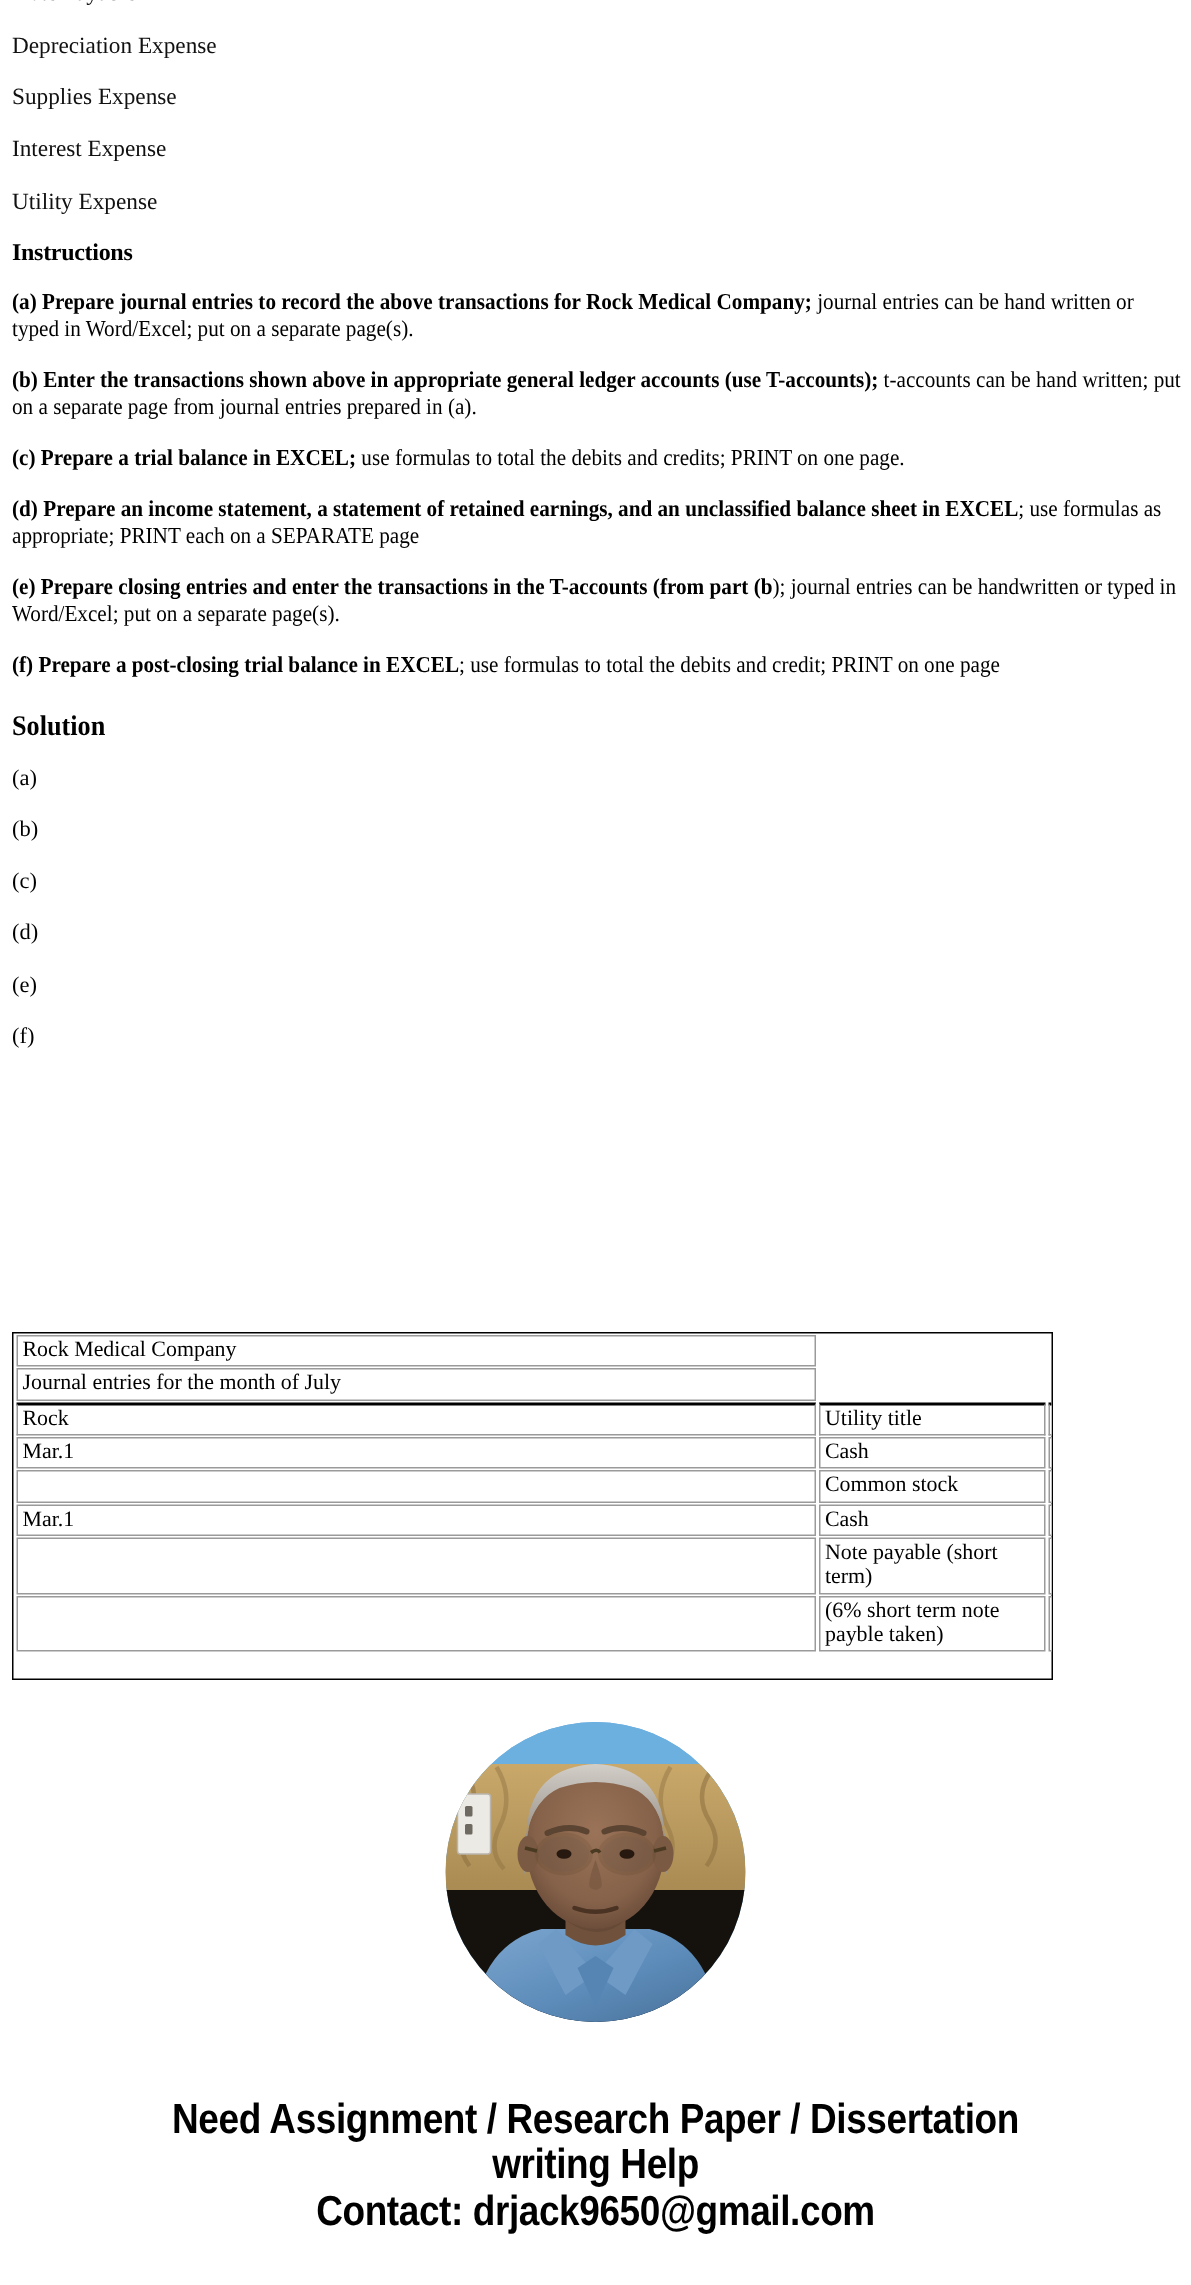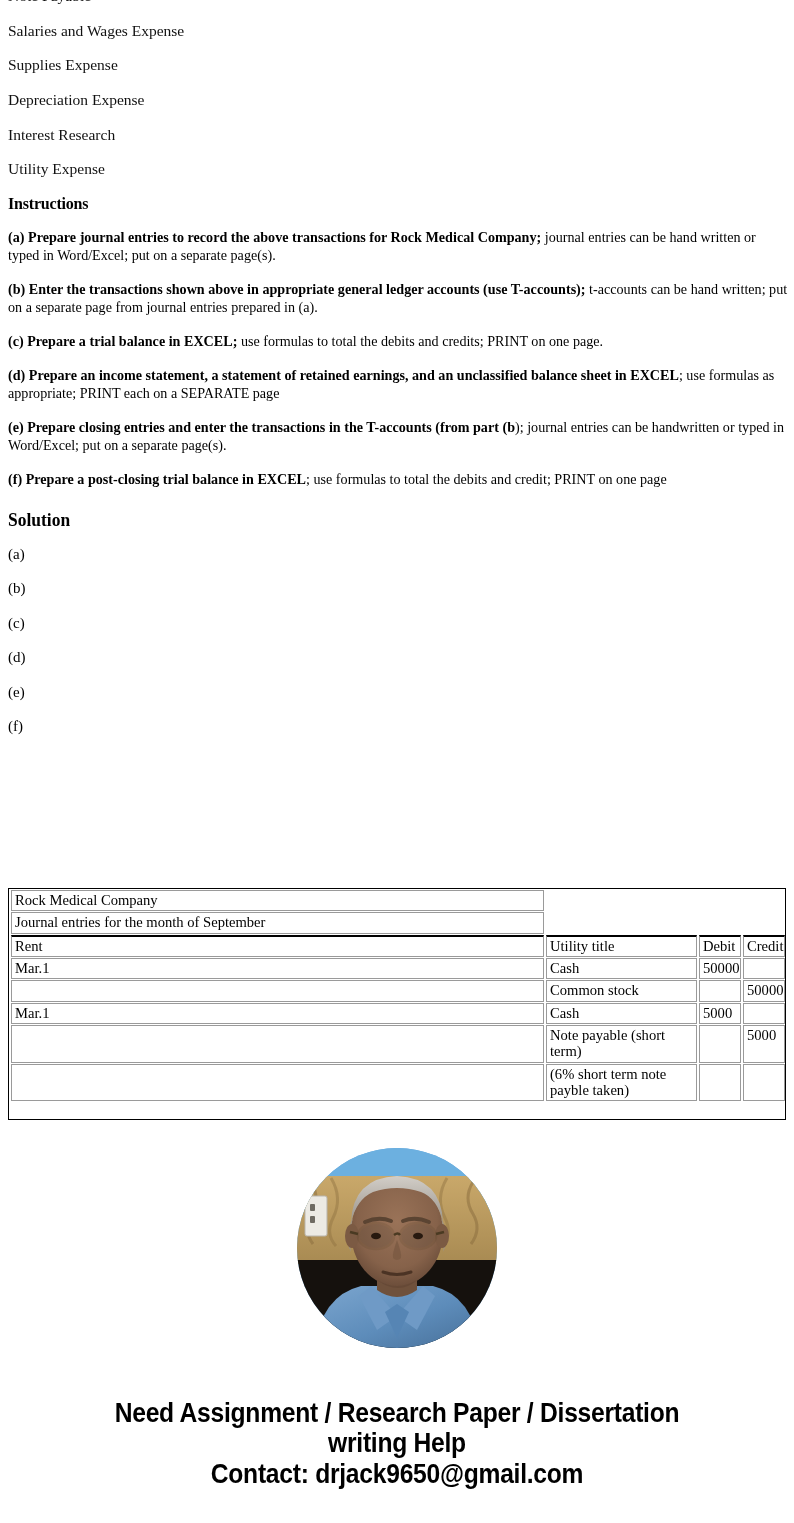--- a/index.html
+++ b/index.html
@@ -78,21 +78,21 @@
     font-size: 15px;
     line-height: 1;
     margin: 0 0 19.5px 8px;
   }
 
   
   .table-wrap {
     position: absolute;
     left: 8px;
     top: 888px;
-    width: 778px;
+    width: 694px;
     height: 232px;
     overflow: hidden;
     border: 1px solid #000;
     box-sizing: border-box;
     background: #fff;
   }
   table.journal {
     border-collapse: separate;
     border-spacing: 2px 1px;
     width: 774px;
@@ -166,24 +166,23 @@
     margin-top: 1px;
   }
 </style>
 </head>
 <body>
 
 <div class="doc">
 
   <ul class="account-list">
     <li class="account-item">Note Payable</li>
-    <li class="account-item">Salaries and Wages Expense</li>
+    <li class="account-item">Depreciation Expense</li>
     <li class="account-item">Supplies Expense</li>
-    <li class="account-item">Depreciation Expense</li>
-    <li class="account-item">Interest Research</li>
+    <li class="account-item">Interest Expense</li>
     <li class="account-item">Utility Expense</li>
   </ul>
 
   <div class="section-heading">Instructions</div>
 
   <p class="instr">
     <b>(a) Prepare journal entries to record the above transactions for Rock Medical Company;</b><span class="rest"> journal entries can be hand written or typed in Word/Excel; put on a separate page(s).</span>
   </p>
   <p class="instr">
     <b>(b) Enter the transactions shown above in appropriate general ledger accounts (use T-accounts);</b><span class="rest"> t-accounts can be hand written; put on a separate page from journal entries prepared in (a).</span>
@@ -220,27 +219,27 @@
         <col class="c-credit">
     </colgroup>
     <tbody>
       <tr>
         <td>Rock Medical Company</td>
         <td class="blank-right"></td>
         <td class="blank-right"></td>
         <td class="blank-right"></td>
       </tr>
       <tr>
-        <td>Journal entries for the month of September</td>
+        <td>Journal entries for the month of July</td>
         <td class="blank-right"></td>
         <td class="blank-right"></td>
         <td class="blank-right"></td>
       </tr>
       <tr class="thick-top">
-        <td>Rent</td>
+        <td>Rock</td>
         <td>Utility title</td>
         <td>Debit</td>
         <td>Credit</td>
       </tr>
       <tr>
         <td>Mar.1</td>
         <td>Cash</td>
         <td>50000</td>
         <td></td>
       </tr>

